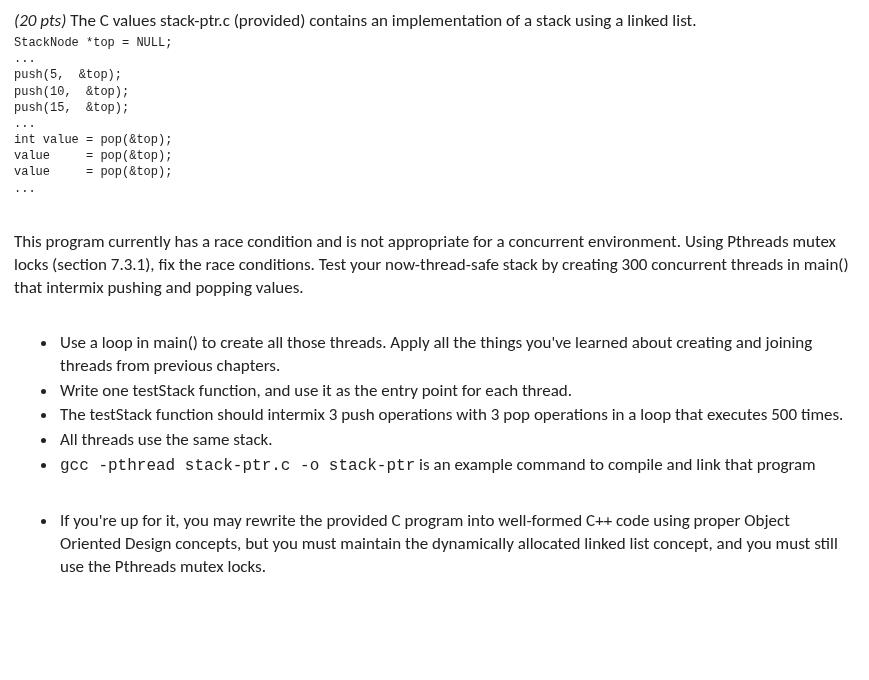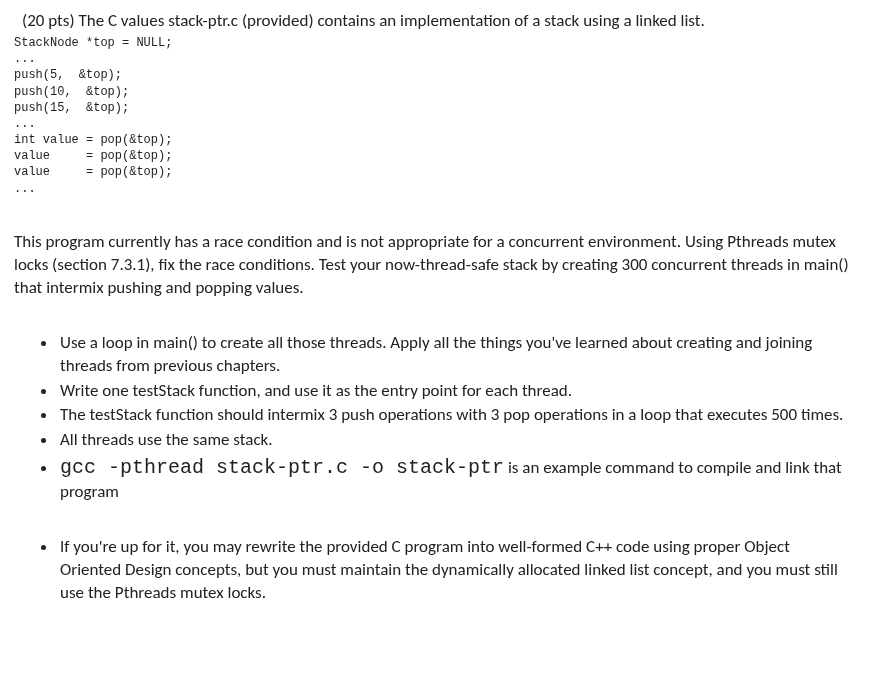--- a/index.html
+++ b/index.html
@@ -12,25 +12,25 @@
       padding: 10px 14px 20px 14px;
       width: 841px;
     }
     .para {
       margin: 0 0 2px 0;
     }
     .intro-line {
       display: block;
     }
     .italic {
-      margin-left: 8px;
+      font-style: italic;
     }
     .code {
       font-family: "Courier New", Courier, monospace;
-      font-size: 20px;
+      font-size: 16px;
       line-height: 1.35;
     }
     .code-block {
       font-family: "Courier New", Courier, monospace;
       font-size: 12px;
       line-height: 1.35;
       white-space: pre;
       margin: 0;
     }
     .gap {

